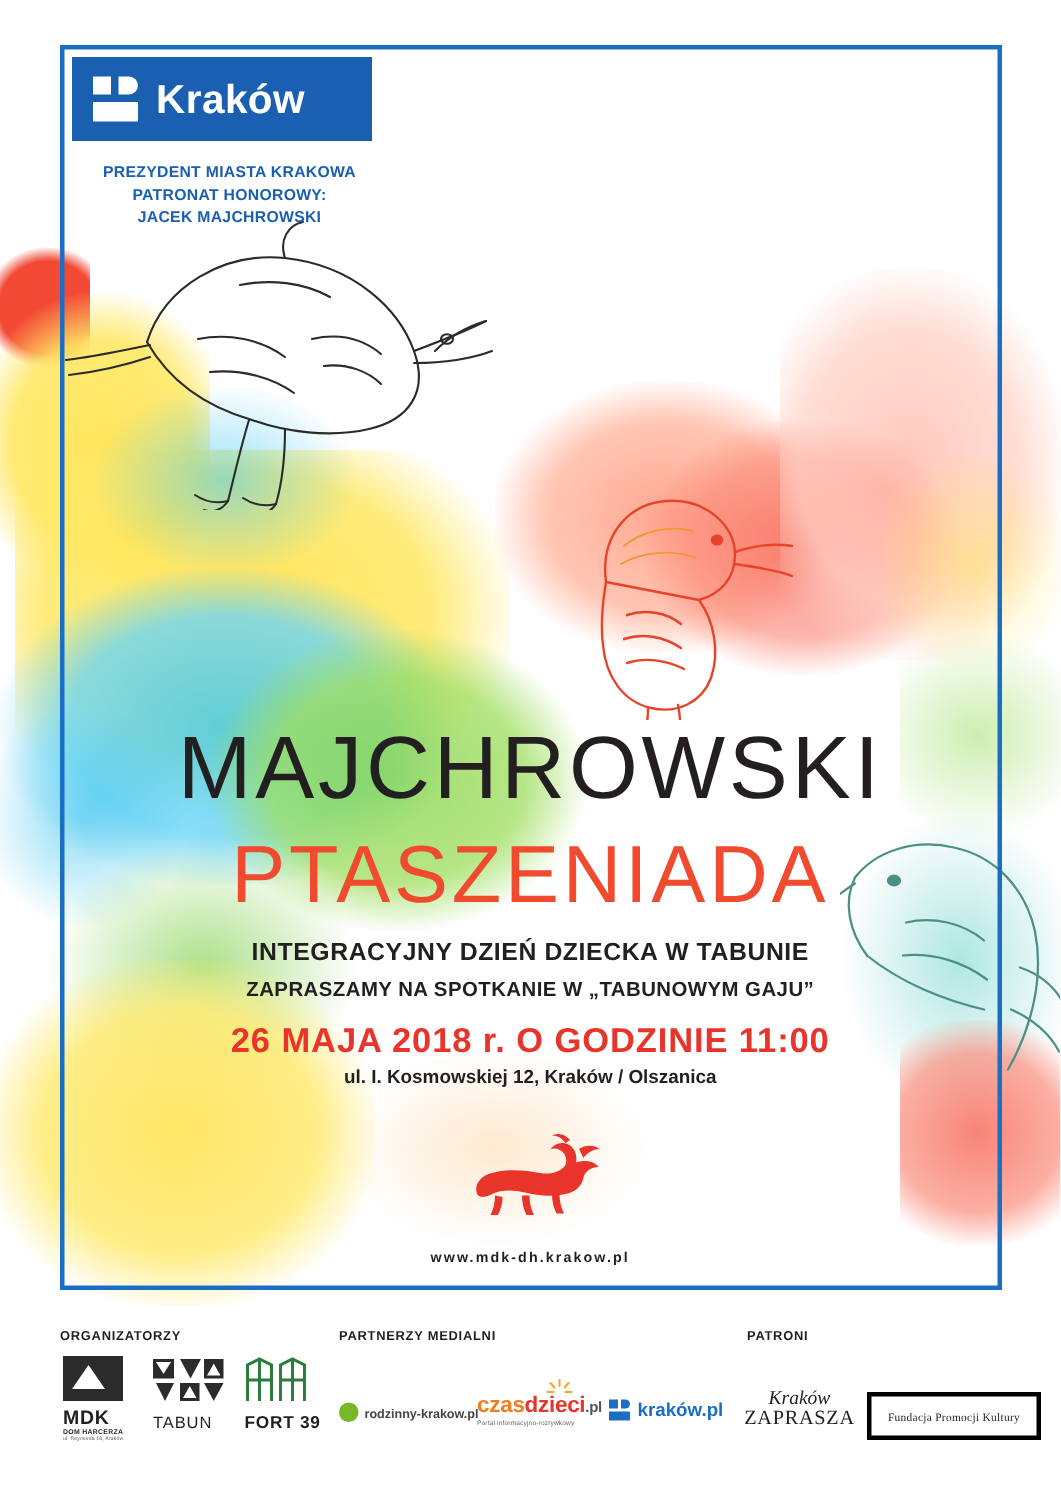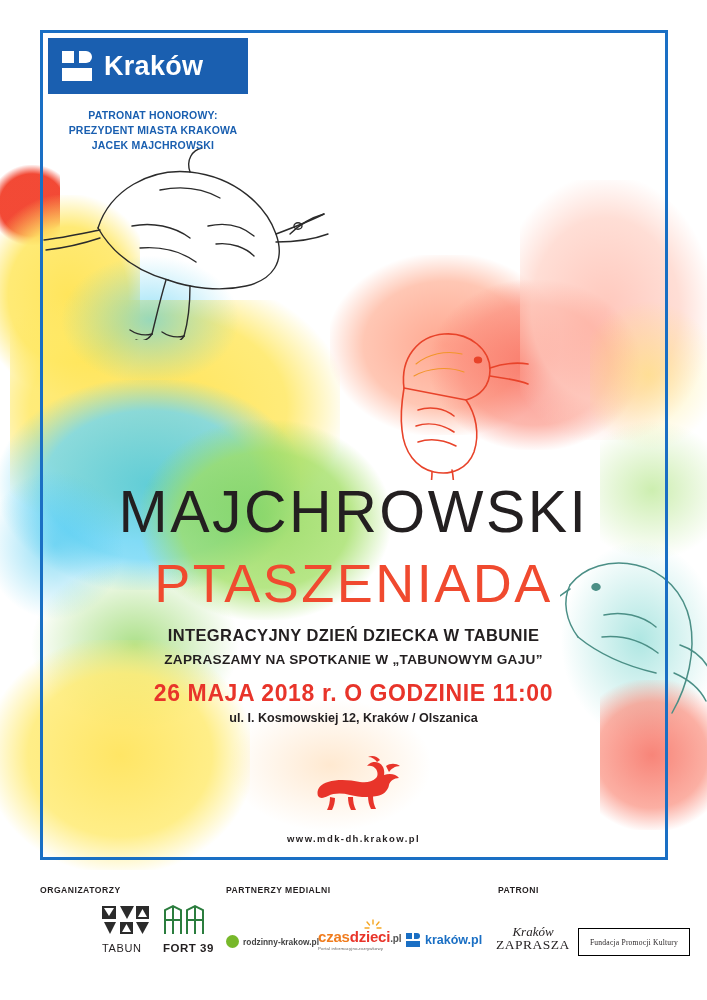--- a/index.html
+++ b/index.html
@@ -353,21 +353,21 @@
   .logo-krakowpl .txt { font-size: 12.5px; font-weight: bold; color: #1a6fc4; }
 
   .logo-zaprasza {
     position: absolute; left: 496px; top: 925px; width: 74px; text-align: center;
   }
   .zp-1 { font-family: "Liberation Serif", serif; font-size: 13px; color: #231f20; font-style: italic; line-height: 1; }
   .zp-2 { font-family: "Liberation Serif", serif; font-size: 13.5px; color: #231f20; letter-spacing: .5px; line-height: 1.1; }
 
   .logo-fundacja {
     position: absolute; left: 578px; top: 928px; width: 110px; height: 26px;
-    border: 1px solid #000000;
+    border: 3px solid #000000;
     display: flex; align-items: center; justify-content: center;
   }
   .logo-fundacja .txt {
     font-family: "Liberation Serif", serif; font-size: 7.6px; color: #231f20; letter-spacing: .2px;
   }
 
   .bird { position: absolute; pointer-events: none; }
 </style>
 </head>
 <body>
@@ -455,22 +455,22 @@
   <div class="krakow-logo">
     <div class="krakow-mark">
       <span class="km1"></span>
         <span class="km2"></span>
         <span class="km3"></span>
     </div>
     <div class="krakow-word">Kraków</div>
   </div>
 
   <div class="patronat">
+    <div>PREZYDENT MIASTA KRAKOWA</div>
     <div>PATRONAT HONOROWY:</div>
-    <div>PREZYDENT MIASTA KRAKOWA</div>
     <div>JACEK MAJCHROWSKI</div>
   </div>
 
 
   <div class="title-1">MAJCHROWSKI</div>
   <div class="title-2">PTASZENIADA</div>
   <div class="subtitle-1">INTEGRACYJNY DZIEŃ DZIECKA W TABUNIE</div>
   <div class="subtitle-2">ZAPRASZAMY NA SPOTKANIE W „TABUNOWYM GAJU”</div>
   <div class="date-line">26 MAJA 2018 r. O GODZINIE 11:00</div>
   <div class="address-line">ul. I. Kosmowskiej 12, Kraków / Olszanica</div>
@@ -486,20 +486,26 @@
     </g>
   </svg>
 
   <div class="website">www.mdk-dh.krakow.pl</div>
 
   <div class="footer">
     <div class="f-head h1">ORGANIZATORZY</div>
     <div class="f-head h2">PARTNERZY MEDIALNI</div>
     <div class="f-head h3">PATRONI</div>
 
+    <div class="logo-mdk">
+      <div class="sq"></div>
+      <div class="lbl">MDK</div>
+      <div class="sub">DOM HARCERZA</div>
+      <div class="sub2">ul. Reymonta 18, Kraków</div>
+    </div>
 
     <div class="logo-tabun">
       <svg class="glyphs" viewBox="0 0 48 32">
         <g fill="#2b2b2b">
           <rect x="0" y="2" width="14" height="13"></rect>
           <polygon points="2,4 12,4 7,12" fill="#ffffff"></polygon>
           <polygon points="18,2 32,2 25,15"></polygon>
           <rect x="34" y="2" width="13" height="13"></rect>
           <polygon points="36,13 45,13 40.5,5" fill="#ffffff"></polygon>
           <polygon points="2,18 14,18 8,30"></polygon>

